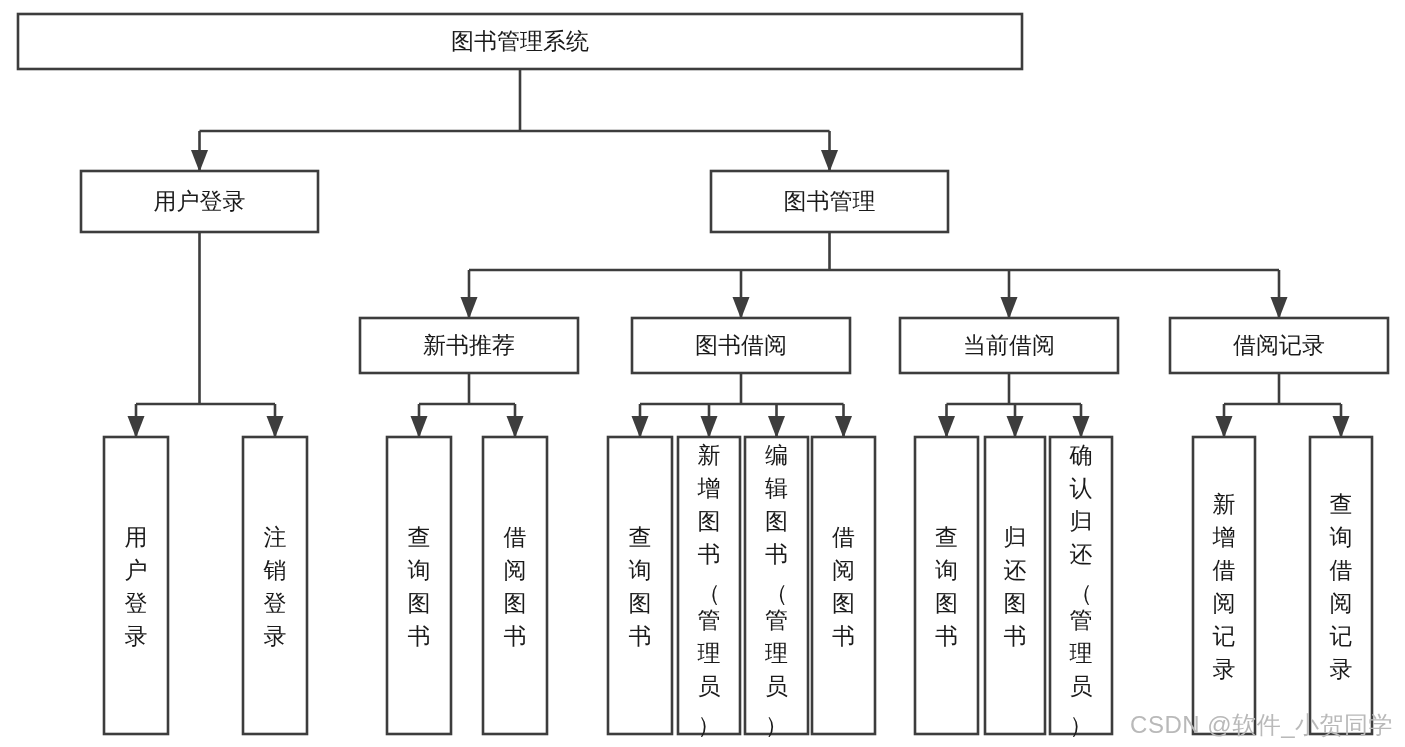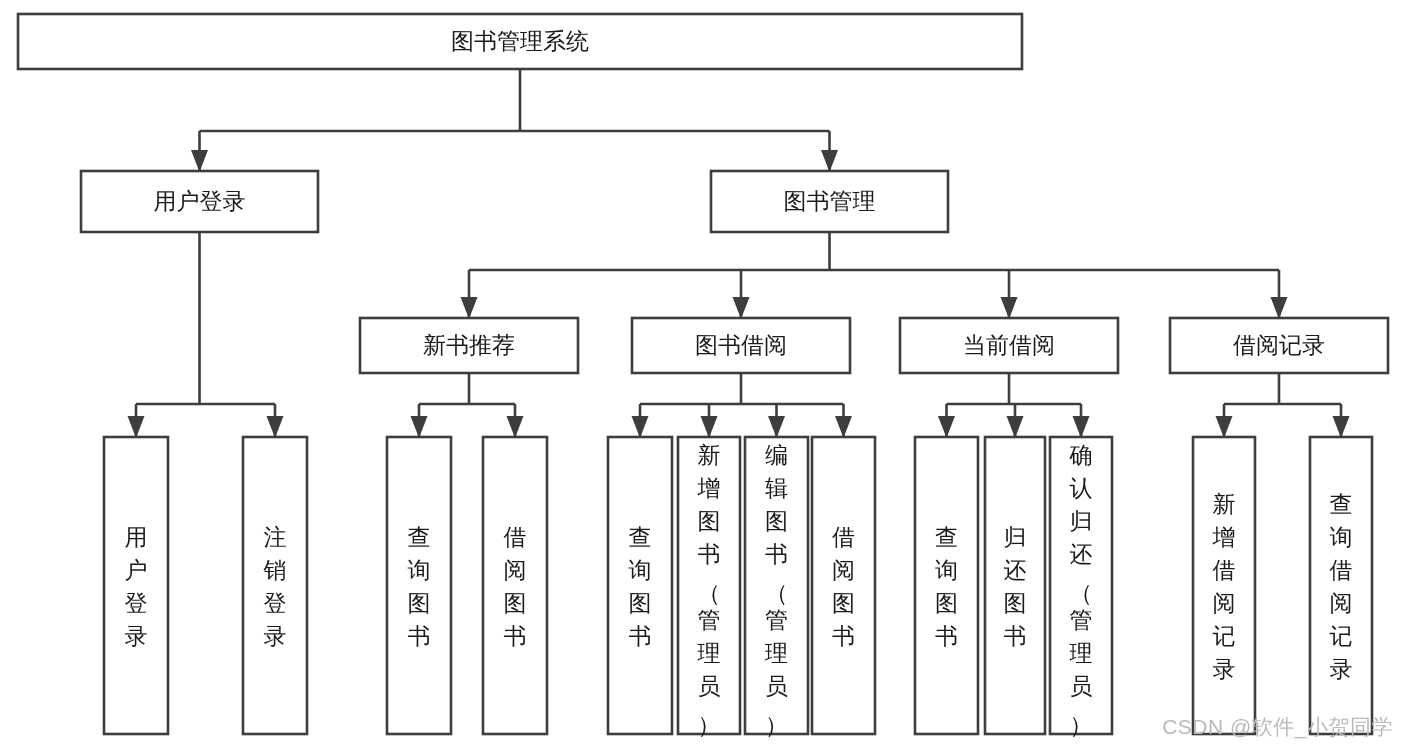--- a/index.html
+++ b/index.html
@@ -52,21 +52,21 @@
     fill: #1a1a1a;
     font-family: "Liberation Sans", "DejaVu Sans", sans-serif;
     font-size: 23px;
     text-anchor: middle;
   }
   .watermark {
     position: absolute;
     right: 12px;
     bottom: 6px;
     font-family: "Liberation Sans", "DejaVu Sans", sans-serif;
-    font-size: 21px;
+    font-size: 24px;
     color: #b9b9b9;
     white-space: nowrap;
     letter-spacing: 0.5px;
   }
 </style>
 </head>
 <body>
 
 <div id="diagram-root">
   <svg class="diagram" viewBox="0 0 1405 747" xmlns="http://www.w3.org/2000/svg">

